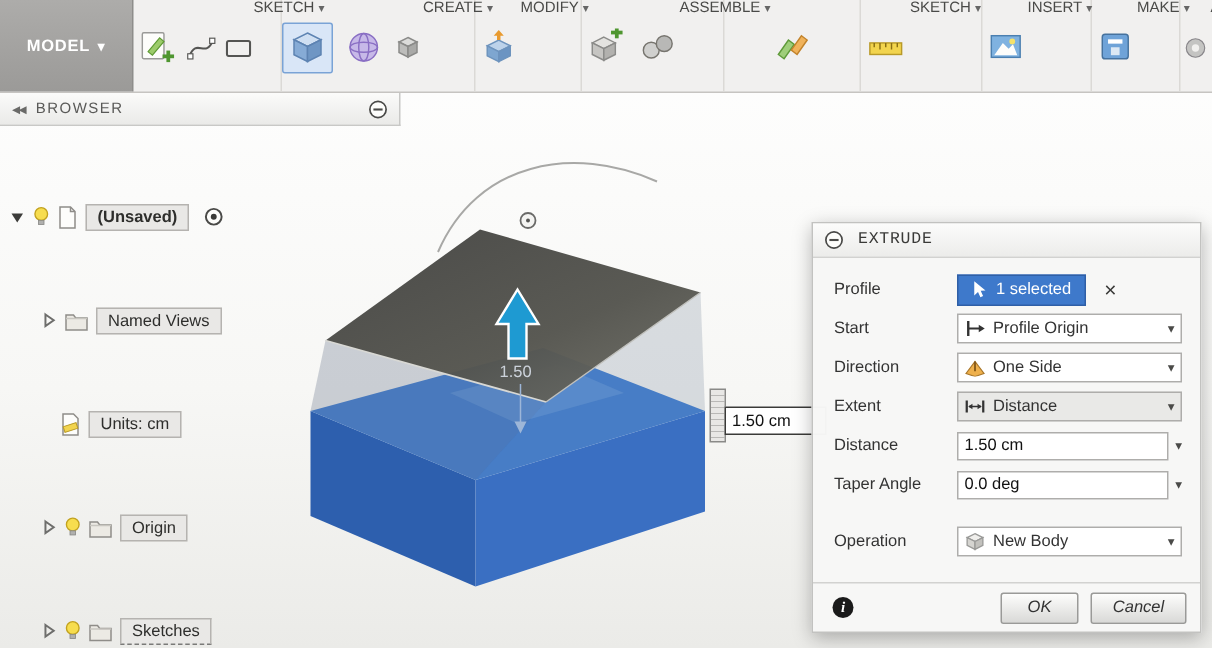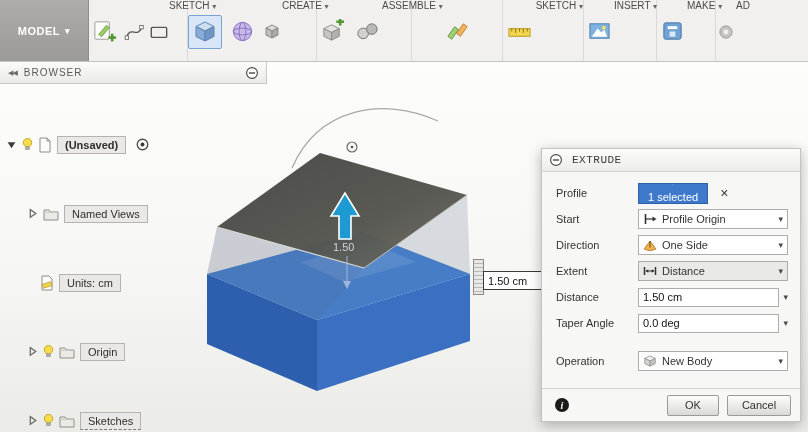--- a/index.html
+++ b/index.html
@@ -51,31 +51,31 @@
   .dlabel{width:82px;flex:none;color:#333;}
   .dd{width:150px;height:20px;background:#fff;border:1px solid #aeadab;display:flex;
       align-items:center;gap:5px;padding:0 4px 0 4px;box-sizing:border-box;cursor:default;}
   .dd.gray{background:#e9e9e7;}
   .dd-val{flex:1;white-space:nowrap;overflow:hidden;}
   .dd-caret{font-size:9px;color:#4a4a48;flex:none;}
   .field-wrap{width:150px;display:flex;align-items:center;gap:4px;box-sizing:border-box;}
   .field{flex:1;min-width:0;height:17px;border:1px solid #aeadab;font-size:11px;
       font-family:"Liberation Sans",sans-serif;padding:0 4px;color:#111;background:#fff;}
   .profile-btn{height:19px;display:inline-flex;align-items:center;gap:6px;padding:0 9px;
-      background:#3e79cb;color:#fff;border:1px solid #2f5fa6;cursor:default;flex-direction:column;}
+      background:#3e79cb;color:#fff;border:1px solid #2f5fa6;cursor:default;}
   .xclose{margin-left:12px;font-size:14px;color:#3a3a38;cursor:default;line-height:12px;}
   .op-row{margin-top:12px;}
   .dlg-foot{margin-top:10px;border-top:1px solid #d2d2d0;height:32px;display:flex;
       align-items:center;padding:0 9px 0 13px;gap:8px;}
   .info{width:14px;height:14px;border-radius:50%;background:#1a1a1a;color:#fff;font-size:10px;
       font-weight:bold;display:inline-flex;align-items:center;justify-content:center;
       font-family:"Liberation Serif",serif;font-style:italic;cursor:default;}
   .dlg-foot .sp{flex:1;}
   .btn{height:21px;font-size:11px;color:#333;background:linear-gradient(#fdfdfc,#d9d9d7);
-      border:1px solid #9a9a98;border-radius:2px;font-family:"Liberation Sans",sans-serif;cursor:default;}
+      border:1px solid #9a9a98;border-radius:2px;font-family:"Liberation Sans",sans-serif;cursor:default;font-style:italic;}
   .btn.ok{width:52px;}
   .btn.cancel{width:64px;}
 </style>
 </head>
 <body>
 
 <div id="app">
 
   <svg width="0" height="0" style="position:absolute" aria-hidden="true">
     <defs>
@@ -204,20 +204,35 @@
               <polygon points="3,5 9,8 9,15 3,12" fill="#bdbdbb" stroke="#8b8b89"></polygon>
               <polygon points="9,8 15,5 15,12 9,15" fill="#a9a9a7" stroke="#8b8b89"></polygon>
             </svg>
         </span>
       </div>
       <div class="tb-label">
         <span>CREATE</span> <span class="c">▾</span>
       </div>
     </div>
 
+    <div class="tb-group" style="width:70px">
+      <div class="tb-icons">
+        <span class="icbox">
+          <svg width="25" height="25" viewBox="0 0 26 26">
+              <polygon points="13,8 21,12 13,16 5,12" fill="#bcd2ea" stroke="#6d93bd"></polygon>
+              <polygon points="5,12 13,16 13,23 5,19" fill="#7ea6d0" stroke="#6d93bd"></polygon>
+              <polygon points="13,16 21,12 21,19 13,23" fill="#6b94c2" stroke="#6d93bd"></polygon>
+              <path d="M13,1 L16.5,5 L14.2,5 L14.2,8 L11.8,8 L11.8,5 L9.5,5 Z" fill="#e89a2f"></path>
+            </svg>
+        </span>
+      </div>
+      <div class="tb-label">
+        <span>MODIFY</span> <span class="c">▾</span>
+      </div>
+    </div>
 
     <div class="tb-group" style="width:94px">
       <div class="tb-icons">
         <span class="icbox">
           <svg width="25" height="25" viewBox="0 0 26 26">
               <polygon points="12,6 20,10 12,14 4,10" fill="#e4e3e0" stroke="#8b8b89"></polygon>
               <polygon points="4,10 12,14 12,22 4,18" fill="#c6c5c2" stroke="#8b8b89"></polygon>
               <polygon points="12,14 20,10 20,18 12,22" fill="#b2b1ae" stroke="#8b8b89"></polygon>
               <rect x="17" y="1.5" width="8" height="2.6" fill="#4f9630"></rect>
               <rect x="19.7" y="-1.2" width="2.6" height="8" fill="#4f9630"></rect>

